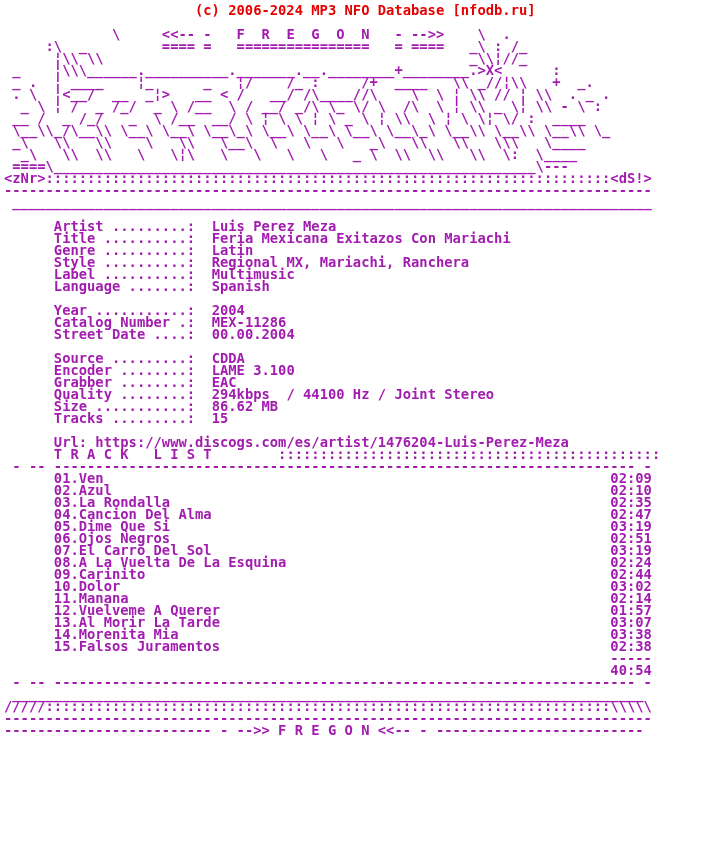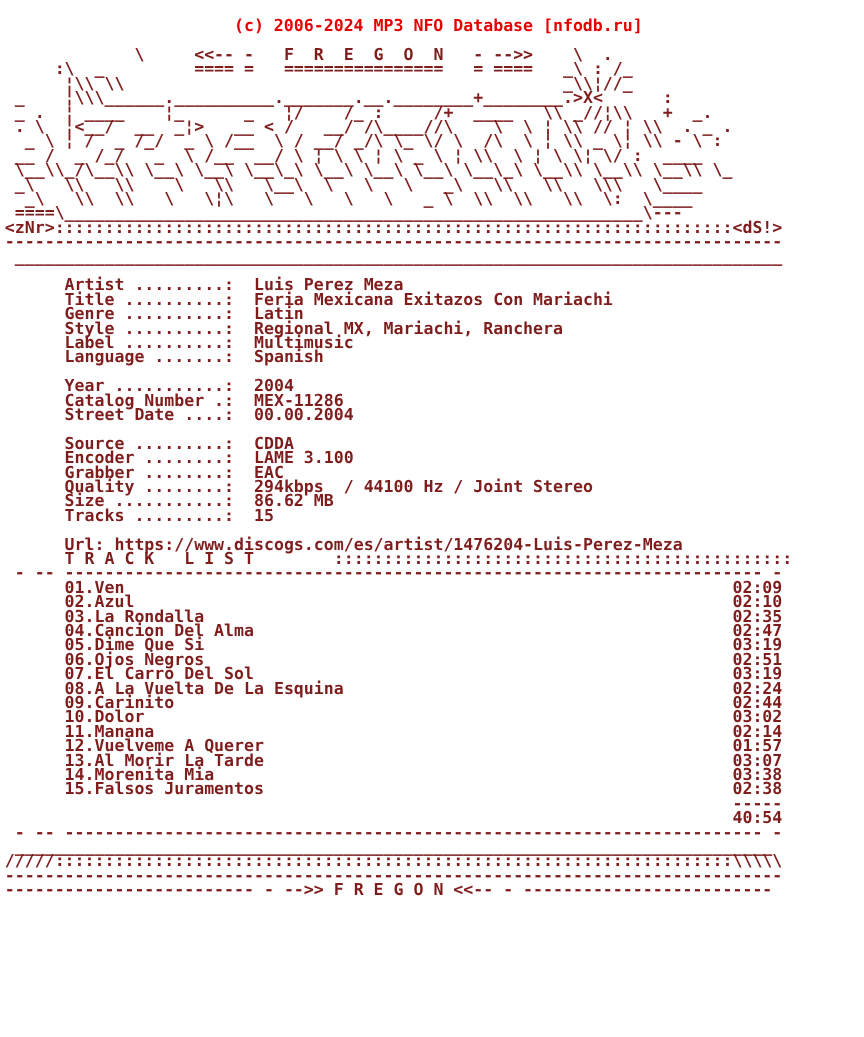--- a/index.html
+++ b/index.html
@@ -2,30 +2,30 @@
 <html><head>
 <meta charset="utf-8">
 <style>
   html, body { margin: 0; padding: 0; background: #ffffff; }
   body {
     width: 720px; height: 864px; overflow: hidden;
     font-family: "DejaVu Sans Mono", "Liberation Mono", monospace;
   }
   .nfo {
     width: 596px; height: 864px;
-    padding: 16px 0 0 4px; box-sizing: border-box;
+    padding: 4px 0 0 4px; box-sizing: border-box;
   }
   pre {
     margin: 0; padding: 0;
     font-family: "DejaVu Sans Mono", "Liberation Mono", monospace;
     font-size: 13.8px;
     font-weight: bold;
     line-height: 12px;
     letter-spacing: 0;
-    color: #7f1d1d;
+    color: #a21caf;
     white-space: pre;
   }
   .copyright {
     color: #e60000;
     padding-left: 191px;
     height: 24px;         
   }
 </style>
 </head>
 <body>

